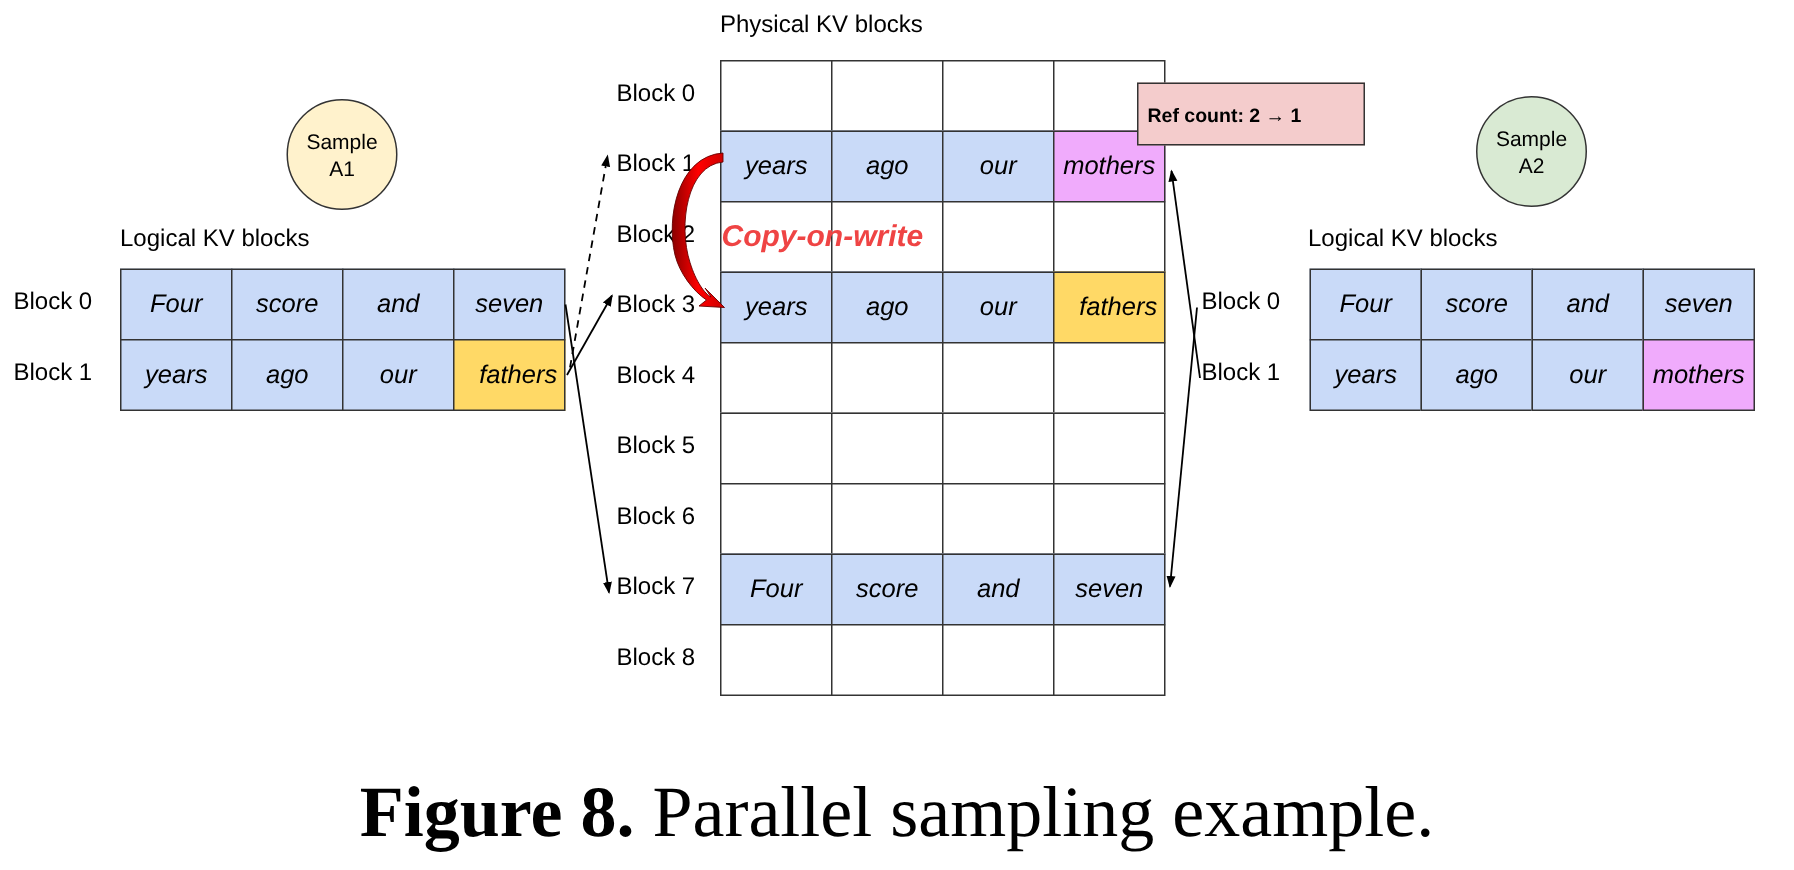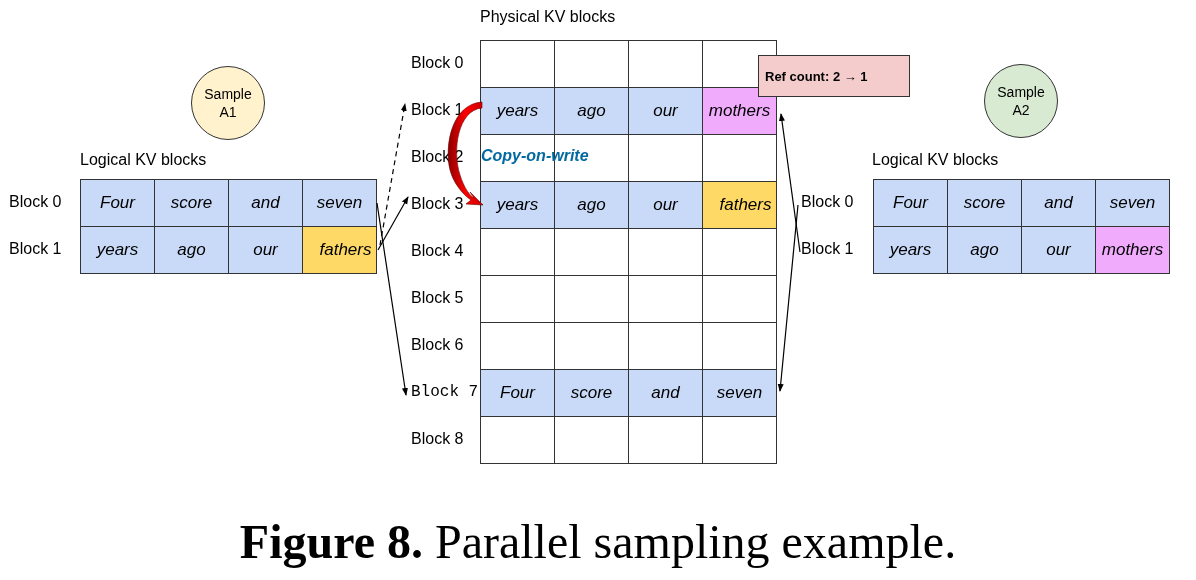--- a/index.html
+++ b/index.html
@@ -7,21 +7,21 @@
   .abs { position:absolute; }
   .label { font-size:16px; white-space:nowrap; }
   .title { font-size:16px; white-space:nowrap; }
   .cell { position:absolute; box-sizing:border-box; border:1px solid #333; display:flex; align-items:center; justify-content:center; font-style:italic; font-size:17px; }
   .blue { background:#c9daf8; }
   .yellow { background:#ffd966;padding-left:12px; }
   .green { background:#f0abfc; }
   .white { background:#ffffff; }
   .circle { position:absolute; border-radius:50%; border:1px solid #333; box-sizing:border-box; display:flex; align-items:center; justify-content:center; text-align:center; font-size:14px; line-height:18px; }
   .refbox { position:absolute; background:#f4cccc; border:1px solid #333; box-sizing:border-box; font-weight:bold; font-size:13px; display:flex; align-items:center; padding-left:6px; }
-  .cow { position:absolute; color:#0369a1; font-weight:bold; font-style:italic; font-size:16px; white-space:nowrap; }
+  .cow { position:absolute; color:#ef4444; font-weight:bold; font-style:italic; font-size:20px; white-space:nowrap; }
   .caption { position:absolute; left:0; width:1196px; top:514px; text-align:center; font-family:"Liberation Serif", serif; font-size:48px; white-space:nowrap; }
   .caption b { font-weight:bold; }
   svg.overlay { position:absolute; left:0; top:0; pointer-events:none; }
 </style>
 </head>
 <body>
 
 <div class="abs title" style="left:480px; width:296px; top:8px;">Physical KV blocks</div>
 
 <div id="physical-grid">
@@ -53,21 +53,21 @@
     <div class="abs label" style="left: 411px; top: 288.5px;">Block 5</div>
     <div class="cell white" style="left: 480px; top: 275px; width: 75px; height: 48px;"></div>
     <div class="cell white" style="left: 554px; top: 275px; width: 75px; height: 48px;"></div>
     <div class="cell white" style="left: 628px; top: 275px; width: 75px; height: 48px;"></div>
     <div class="cell white" style="left: 702px; top: 275px; width: 75px; height: 48px;"></div>
     <div class="abs label" style="left: 411px; top: 335.5px;">Block 6</div>
     <div class="cell white" style="left: 480px; top: 322px; width: 75px; height: 48px;"></div>
     <div class="cell white" style="left: 554px; top: 322px; width: 75px; height: 48px;"></div>
     <div class="cell white" style="left: 628px; top: 322px; width: 75px; height: 48px;"></div>
     <div class="cell white" style="left: 702px; top: 322px; width: 75px; height: 48px;"></div>
-    <div class="abs label" style="left: 411px; top: 382.5px; font-family: Liberation Mono, monospace;">Block 7</div>
+    <div class="abs label" style="left: 411px; top: 382.5px;">Block 7</div>
     <div class="cell blue" style="left: 480px; top: 369px; width: 75px; height: 48px;">Four</div>
     <div class="cell blue" style="left: 554px; top: 369px; width: 75px; height: 48px;">score</div>
     <div class="cell blue" style="left: 628px; top: 369px; width: 75px; height: 48px;">and</div>
     <div class="cell blue" style="left: 702px; top: 369px; width: 75px; height: 48px;">seven</div>
     <div class="abs label" style="left: 411px; top: 429.5px;">Block 8</div>
     <div class="cell white" style="left: 480px; top: 416px; width: 75px; height: 48px;"></div>
     <div class="cell white" style="left: 554px; top: 416px; width: 75px; height: 48px;"></div>
     <div class="cell white" style="left: 628px; top: 416px; width: 75px; height: 48px;"></div>
     <div class="cell white" style="left: 702px; top: 416px; width: 75px; height: 48px;"></div>
   </div>

